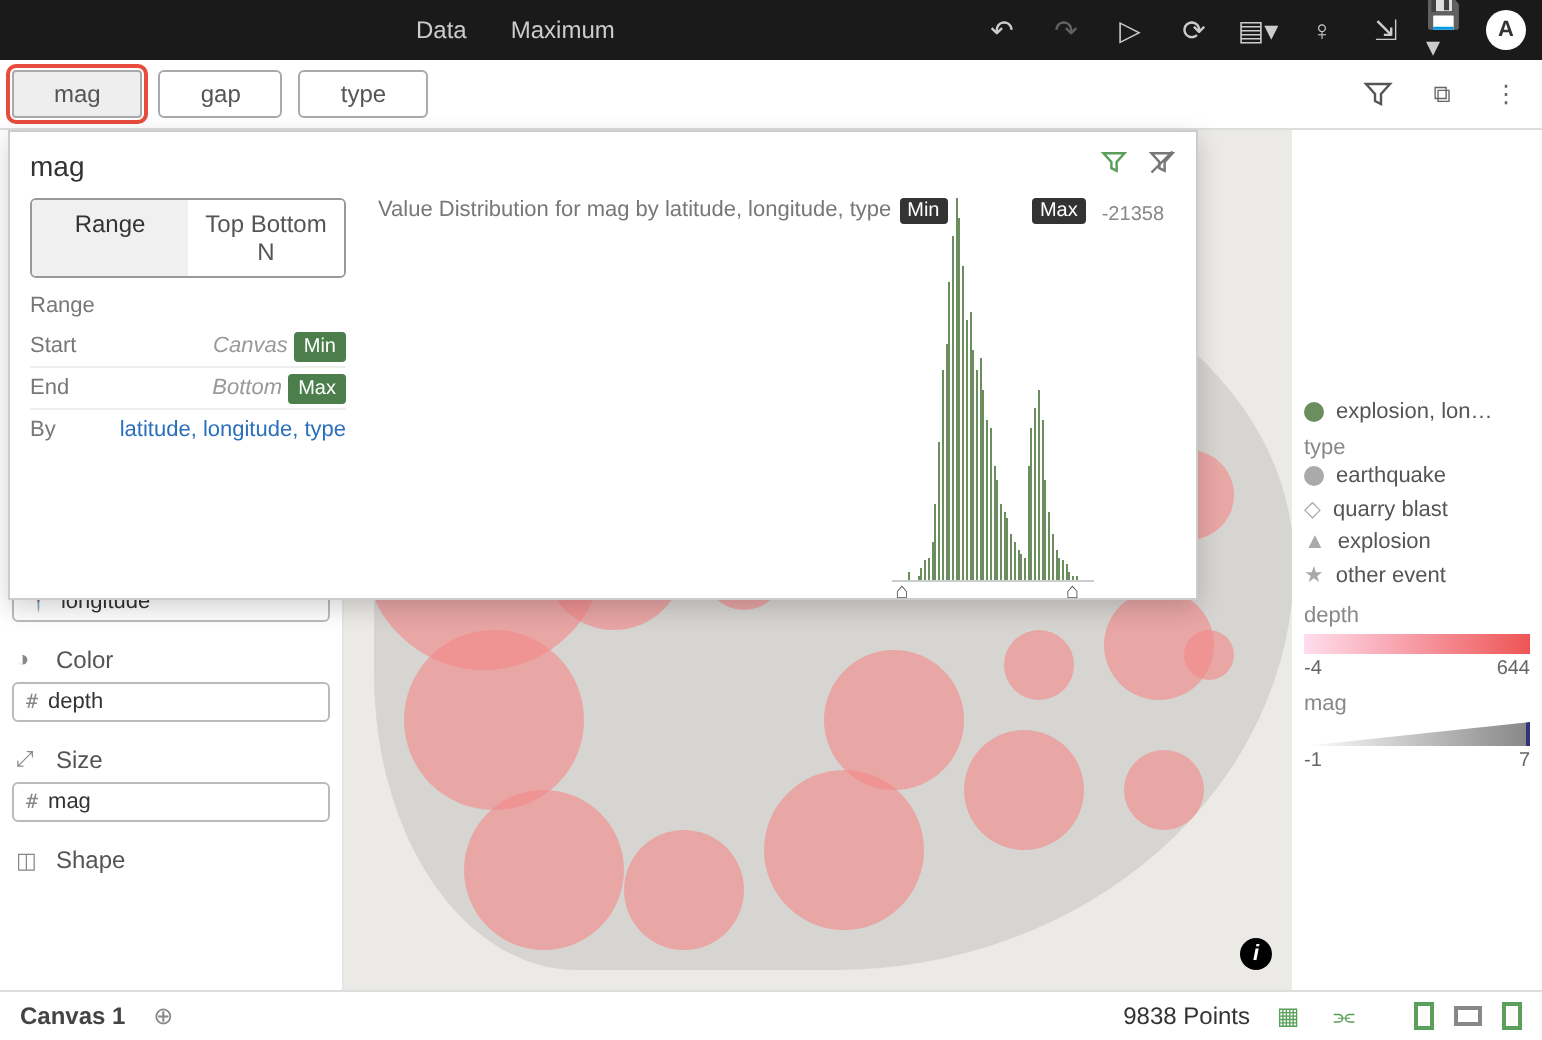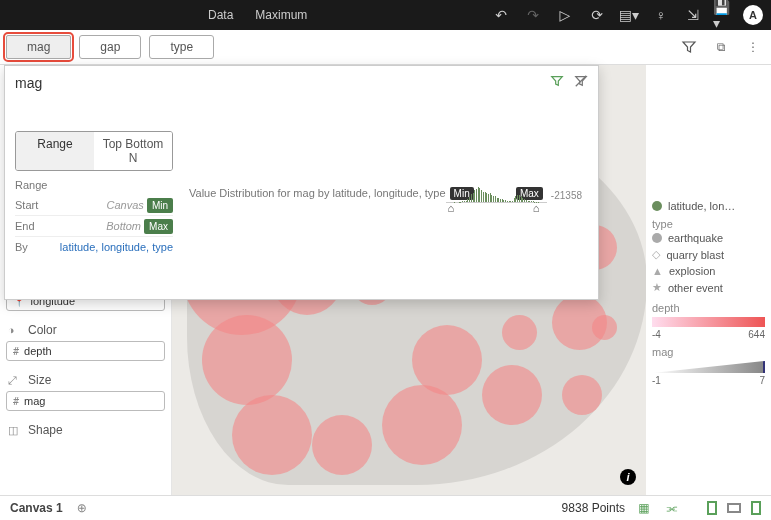--- a/index.html
+++ b/index.html
@@ -145,21 +145,21 @@
     }
     .popup-head {
       display: flex;
       align-items: center;
       justify-content: space-between;
       padding: 8px 10px;
     }
     .popup-title { font-size: 14px; color: #333; }
     .popup-tools { display: flex; gap: 10px;}
     .popup-tool { cursor: pointer; color: #666;}
-    .popup-body { display: flex; flex: 1; align-items: center; }
+    .popup-body { display: flex; flex: 1; }
     .seg-wrap { width: 178px; padding: 0 10px 10px 10px;}
     .segmented {
       display: flex;
       border: 1px solid #999;
       border-radius: 3px;
       overflow: hidden;
       margin-bottom: 8px;
     }
     .seg-btn {
       flex: 1;
@@ -399,21 +399,21 @@
       <div class="bubble" style="left:400px;top:160px;width:45px;height:45px"></div>
       <div class="bubble" style="left:420px;top:250px;width:25px;height:25px"></div>
       <div class="info-badge">i</div>
     </div>
   </div>
 
   <div class="rightlegend">
     <div style="height:125px"></div>
     <div class="legend-line">
       <span class="legend-swatch" style="background:#6b8e5e"></span>
-      <span>latitude, lon…</span>
+      <span>explosion, lon…</span>
     </div>
     <div style="color:#888;margin-top:4px">type</div>
     <div class="legend-line">
         <span class="legend-swatch" style="background:#aaa"></span>
         <span>earthquake</span>
       </div>
     <div class="legend-line">
         <span style="color:#aaa;margin-right:6px">◇</span>
         <span>quarry blast</span>
       </div>

